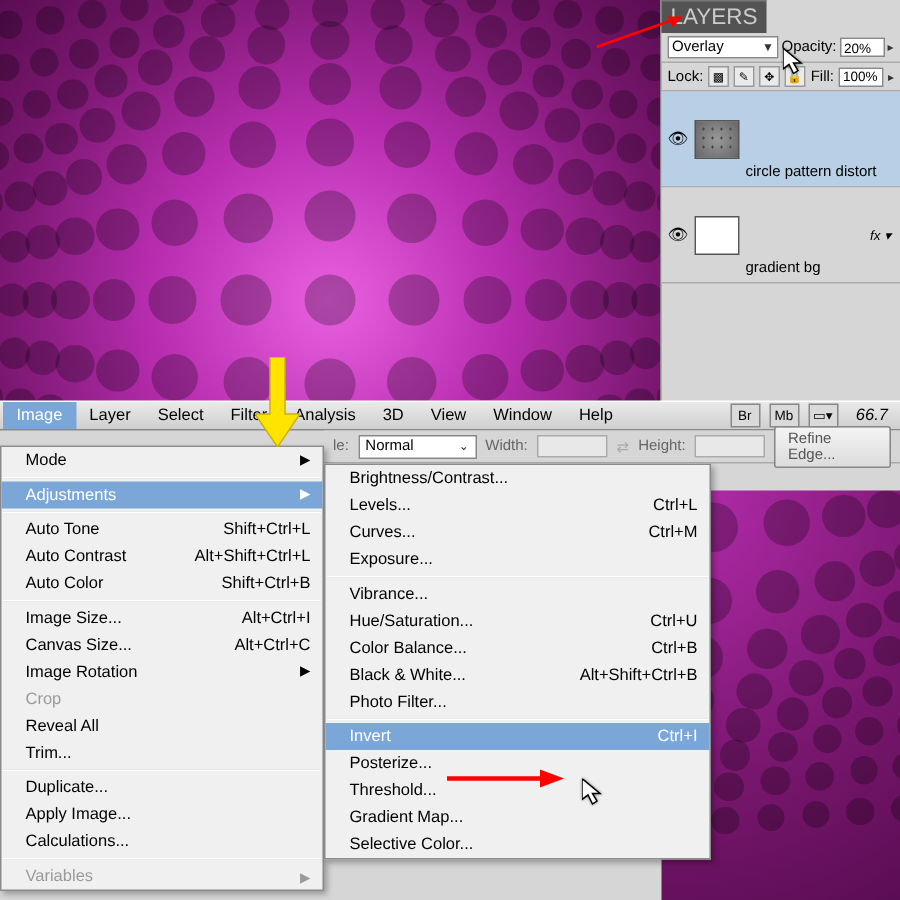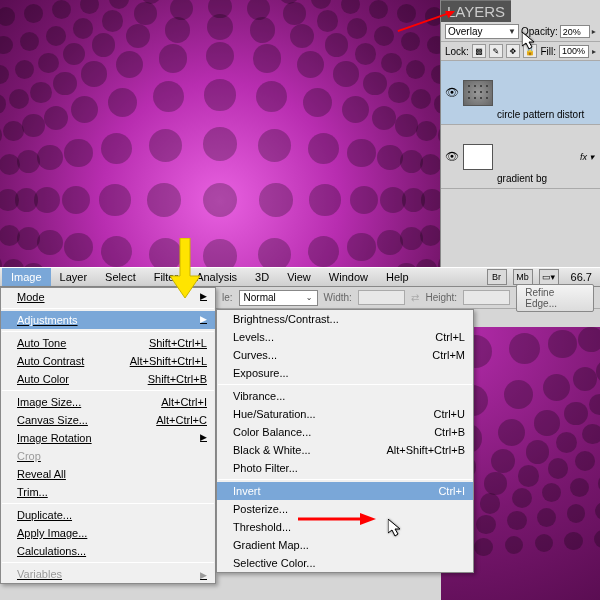--- a/index.html
+++ b/index.html
@@ -43,36 +43,36 @@
   
   .menubar {
     position: absolute; top: 267px; left: 0; right: 0; height: 20px;
     background: linear-gradient(#eaeaea, #cfcfcf); border-top:1px solid #fff; border-bottom:1px solid #888;
     display:flex; align-items:center; padding-left:2px; gap:0;
   }
   .menu-item { padding:3px 9px; font-size:11px; cursor:default; }
   .menu-item.active { background:#7aa7d8; color:#fff; }
   .menubar-right { margin-left:auto; display:flex; gap:6px; align-items:center; padding-right:8px; }
   .tb-btn { width:20px; height:16px; border:1px solid #888; background:#dadada; font-size:9px; display:flex; align-items:center; justify-content:center; }
-  .zoom { font-size:11px; margin-left:6px; }
+  .zoom { font-size:11px; margin-left:6px;font-style:italic; }
   
   
   .options-bar {
     position:absolute; top:287px; left:216px; right:0; height:22px;
     background:#d6d6d6; border-bottom:1px solid #aaa; display:flex; align-items:center; gap:6px; padding:0 6px; font-size:10px; color:#666;
   }
   .opt-select { border:1px solid #888; background:#fff; height:16px; padding:0 4px; display:flex; align-items:center; gap:30px; font-size:10px; color:#000;}
   .opt-field { border:1px solid #aaa; background:#e8e8e8; width:50px; height:15px; }
   .refine-btn { margin-left:auto; border:1px solid #888; background: linear-gradient(#f4f4f4,#dcdcdc); padding:2px 8px; border-radius:2px; font-size:10px; color:#555; }
   
   
   .dropdown {
     position:absolute; background:#f0f0f0; border:1px solid #8a8a8a; box-shadow:2px 2px 4px rgba(0,0,0,0.3);
   }
-  .image-menu { top:287px; left:0; width:216px;text-decoration:underline; }
+  .image-menu { top:297px; left:0; width:216px; }
   .adj-menu { top:309px; left:216px; width:258px; }
   .dd-item { padding:3px 8px 3px 16px; display:flex; justify-content:space-between; font-size:11px; cursor:default; }
   .dd-item.hl { background:#7aa7d8; color:#fff; }
   .dd-item .arrow { font-size:9px; }
   .dd-sep { height:1px; background:#b0b0b0; margin:2px 1px; border-bottom:1px solid #fff; }
   .dd-item.disabled { color:#9a9a9a;align-items:flex-end; }
   .shortcut { color:inherit; font-size:11px; }
   
   
   .arrow-yellow { position:absolute; top:238px; left:170px; width:30px; height:60px; z-index:20; }

